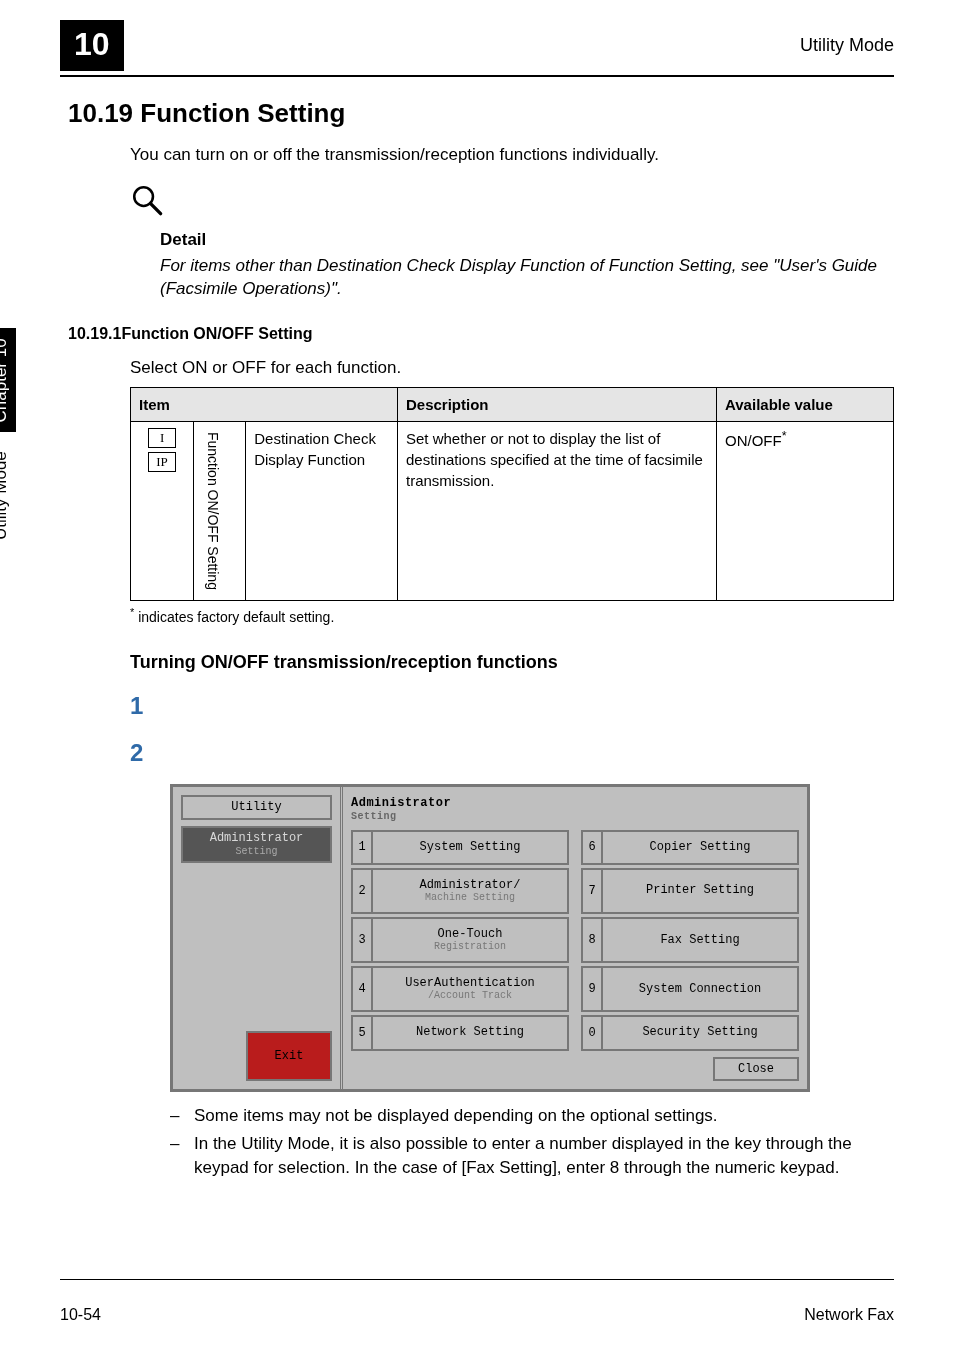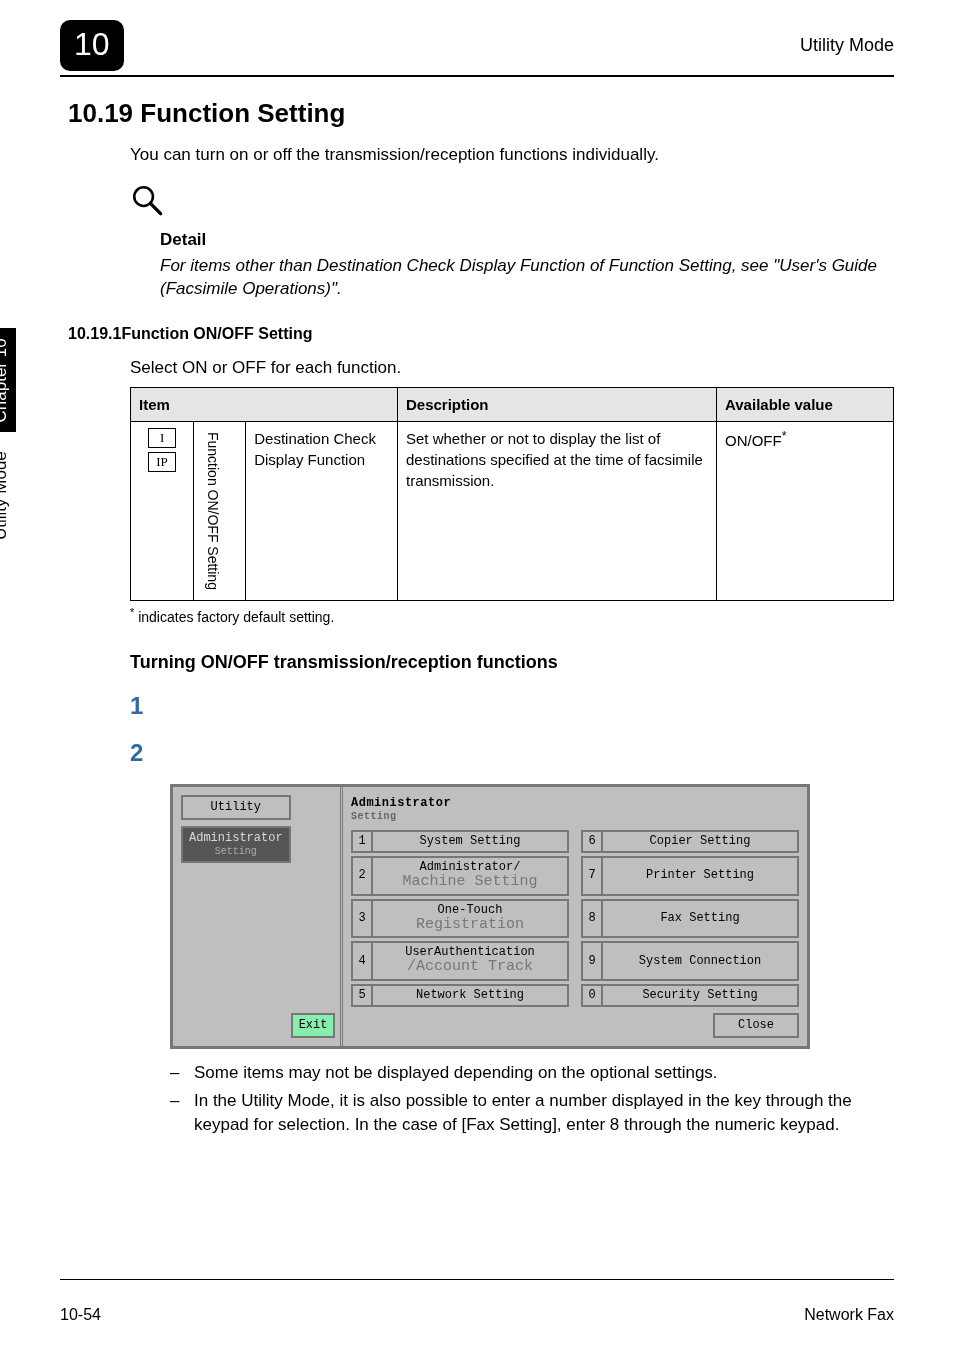--- a/index.html
+++ b/index.html
@@ -36,24 +36,23 @@
   }
   .top-row {
     display: flex;
     justify-content: space-between;
     align-items: center;
   }
   .chapter-badge {
     background: #000;
     color: #fff;
     font-size: 32px;
-    font-weight: normal;
+    font-weight: bold;
     padding: 2px 14px 4px 14px;
     display: inline-block;
-    border-radius: 10px;
   }
   .top-title {
     font-size: 18px;
   }
   .hr {
     border: none;
     border-top: 2px solid #000;
     margin: 4px 0 18px 0;
   }
   .content {
@@ -150,20 +149,21 @@
     box-sizing: border-box;
     font-family: "Courier New", monospace;
     font-size: 12px;
     display: flex;
   }
   .scr-left {
     width: 170px;
     padding: 8px;
     box-sizing: border-box;
     display: flex;
+    flex-direction: column;
     justify-content: space-between;
     border-right: 3px double #777;
   }
   .scr-left-top {
     display: flex;
     flex-direction: column;
     gap: 6px;
   }
   .scr-tab {
     border: 2px solid #777;
@@ -177,22 +177,22 @@
     color: #d8d8d8;
   }
   .scr-tab.sel .sub {
     display: block;
     font-size: 10px;
     color: #aaa;
     margin-top: -2px;
   }
   .scr-exit {
     border: 2px solid #777;
-    background: #86efac;
-    padding: 2px 6px;
+    background: #b91c1c;
+    padding: 15px 6px;
     text-align: center;
     width: 70px;
     align-self: flex-end;
   }
   .scr-right {
     flex: 1;
     padding: 8px;
     box-sizing: border-box;
     display: flex;
     flex-direction: column;
@@ -226,31 +226,31 @@
     text-align: center;
     display: flex;
     align-items: center;
     justify-content: center;
   }
   .scr-btn .lbl {
     border: 2px solid #777;
     border-left: none;
     background: #bfbfbf;
     flex: 1;
-    padding: 3px 4px;
+    padding: 9px 4px;
     text-align: center;
     white-space: nowrap;
     overflow: hidden;
     display: flex;
     flex-direction: column;
     justify-content: center;
     line-height: 1.1;
   }
   .scr-btn .lbl .sub {
-    font-size: 15px;
+    font-size: 10px;
     color: #777;
     display: block;
   }
   .scr-close {
     border: 2px solid #777;
     background: #bfbfbf;
     padding: 2px 6px;
     width: 70px;
     text-align: center;
     align-self: flex-end;

